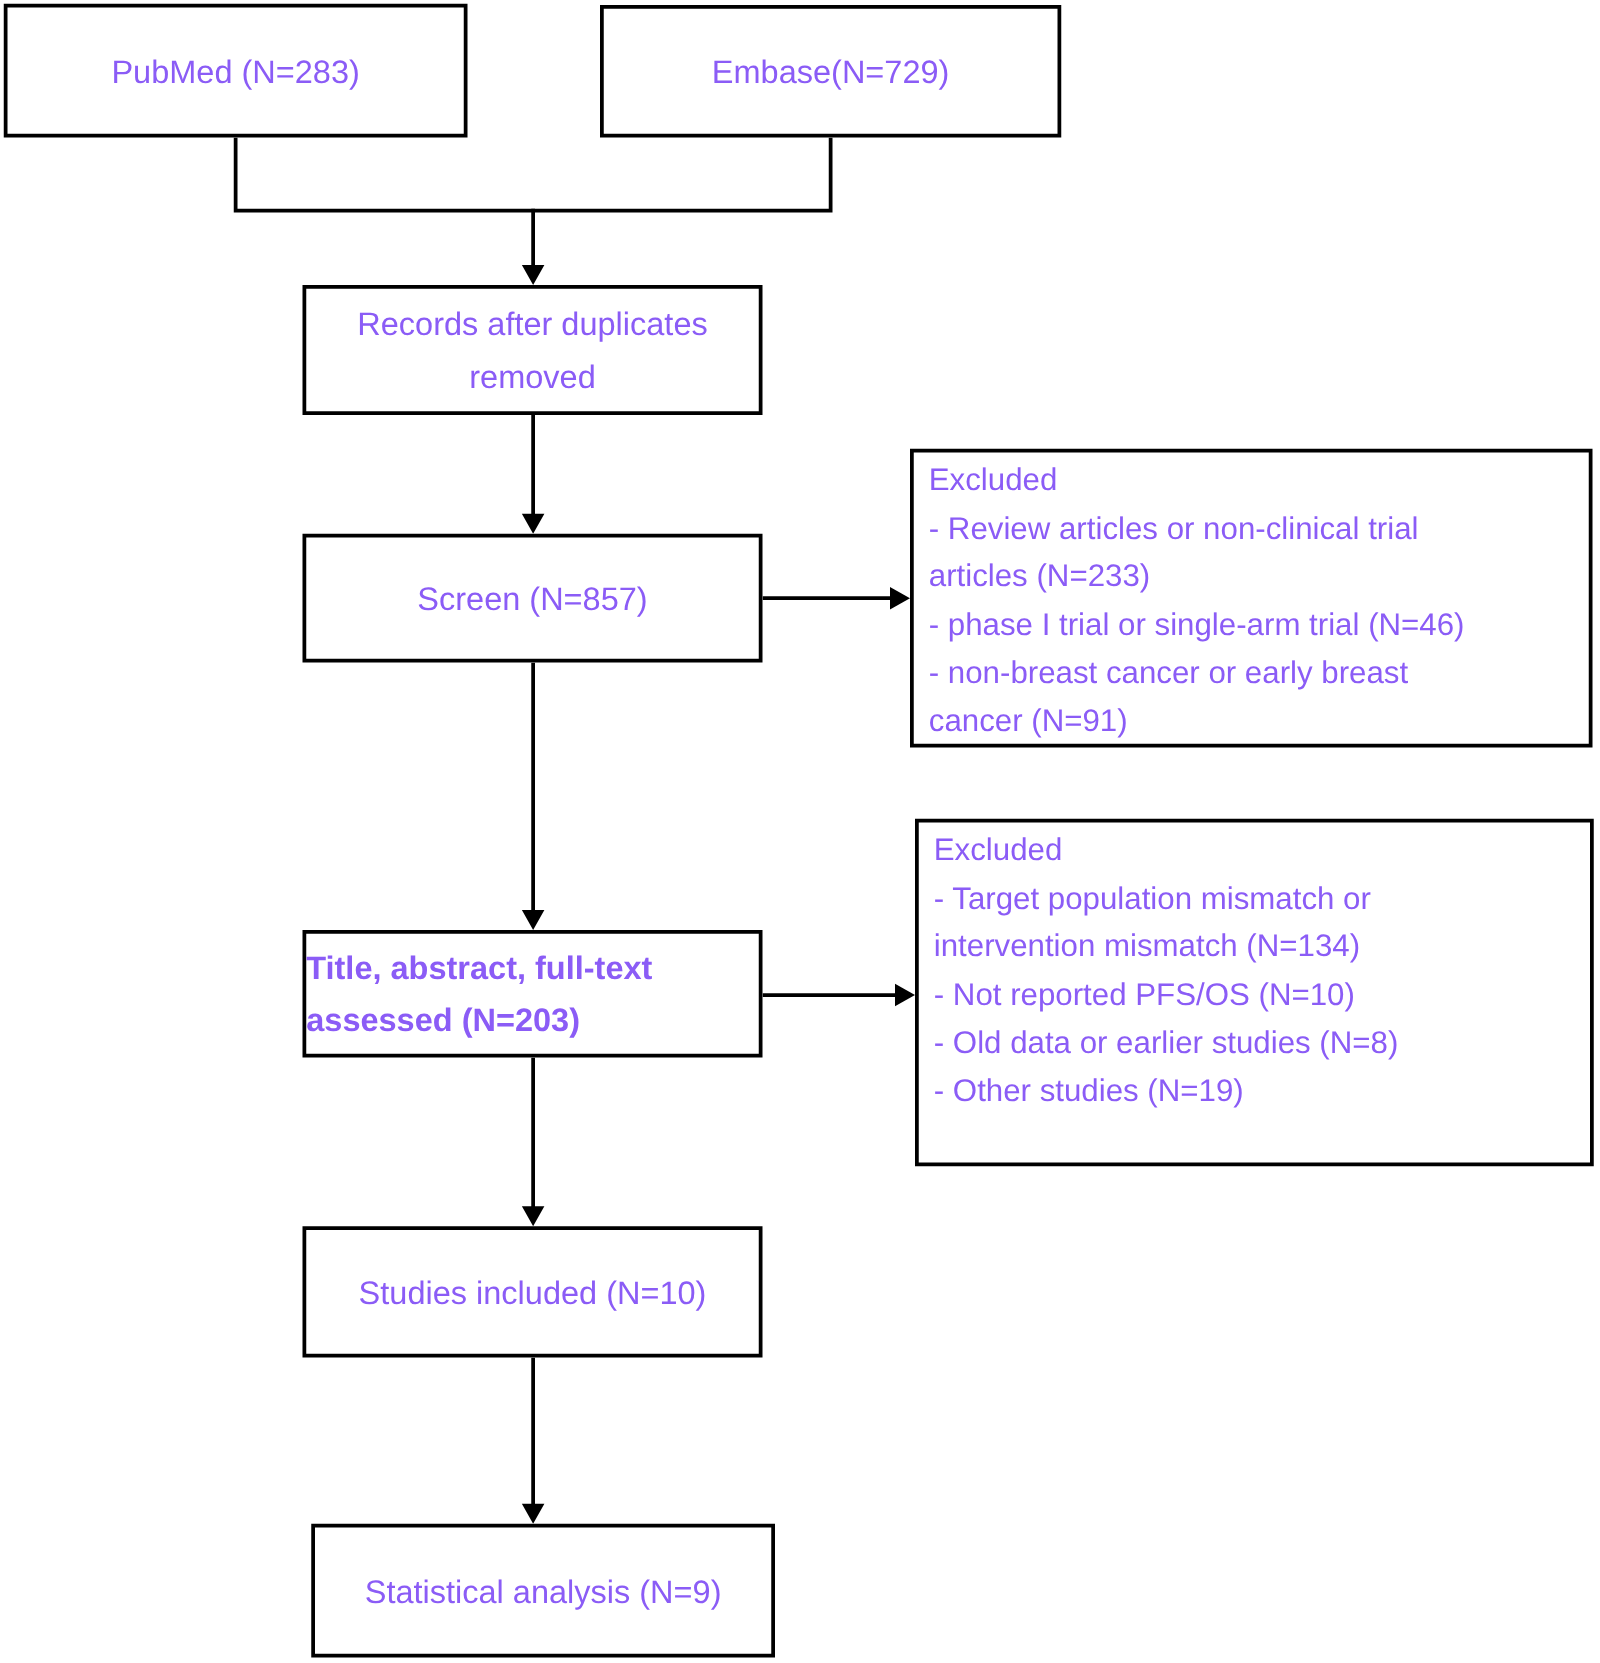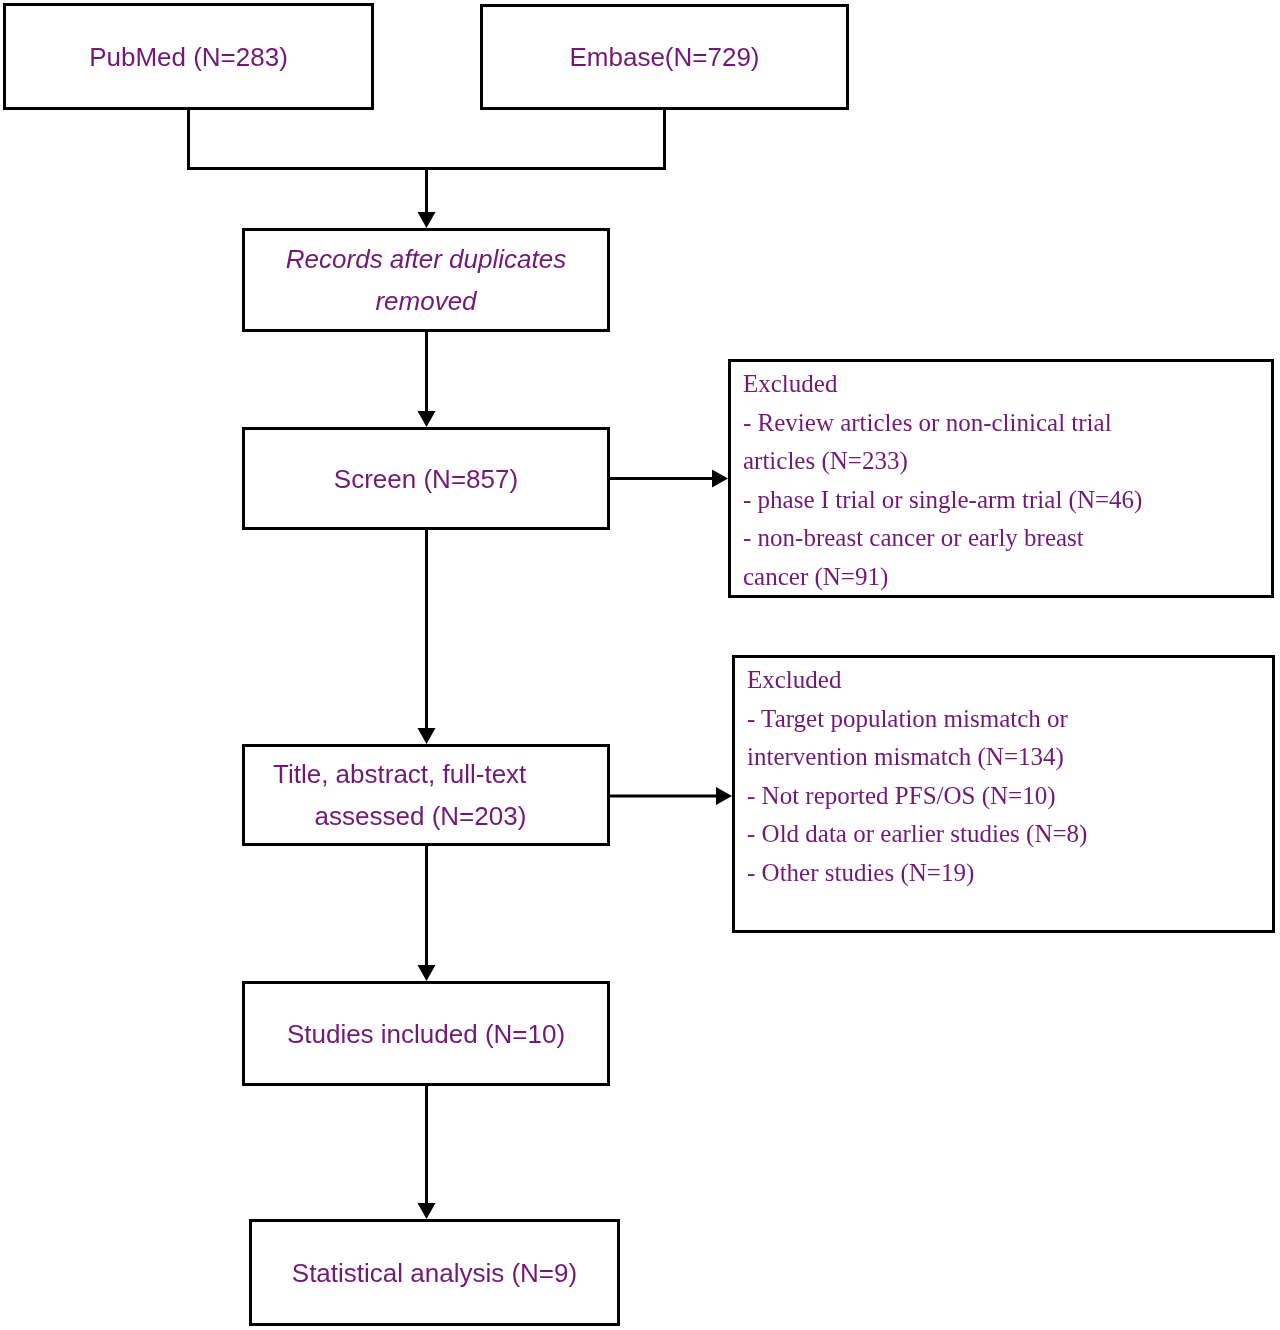--- a/index.html
+++ b/index.html
@@ -6,21 +6,21 @@
     margin: 0;
     padding: 0;
     background: #ffffff;
   }
   #canvas {
     position: relative;
     width: 1071px;
     height: 1330px;
     background: #ffffff;
     font-family: "Liberation Sans", "DejaVu Sans", sans-serif;
-    color: #701a75;
+    color: #8b5cf6;
   }
   #connectors {
     position: absolute;
     left: 0;
     top: 0;
     width: 1280px;
     height: 1330px;
   }
   .box {
     position: absolute;
@@ -32,36 +32,36 @@
     align-items: center;
     justify-content: center;
     text-align: center;
     font-size: 26px;
     line-height: 42px;
     white-space: pre-line;
   }
   .box span, .box div { white-space: pre-line; }
   .box.left {
     align-items: flex-start;
-    text-align: right;
-    padding-left: 28px;
+    text-align: left;
+    padding-left: 0;
     padding-right: 6px;
+    font-weight: bold;
   }
   .box.excluded {
     justify-content: flex-start;
     align-items: flex-start;
     text-align: left;
     padding: 3px 8px 0 12px;
     font-size: 25px;
     line-height: 38.5px;
-    font-family: Liberation Serif, serif;
   }
   .pubmed      { left: 3px;   top: 3px;    width: 371px; height: 107px; }
   .embase      { left: 480px; top: 4px;    width: 369px; height: 106px; justify-content: center; }
-  .records     { left: 242px; top: 228px;  width: 368px; height: 104px; font-style: italic; }
+  .records     { left: 242px; top: 228px;  width: 368px; height: 104px; }
   .screen      { left: 242px; top: 427px;  width: 368px; height: 103px; }
   .excluded1   { left: 728px; top: 359px;  width: 546px; height: 239px; }
   .titleabs    { left: 242px; top: 744px;  width: 368px; height: 102px; }
   .excluded2   { left: 732px; top: 655px;  width: 543px; height: 278px; }
   .studies     { left: 242px; top: 981px;  width: 368px; height: 105px; }
   .statistical { left: 249px; top: 1219px; width: 371px; height: 107px; }
 </style>
 </head>
 <body>
 

